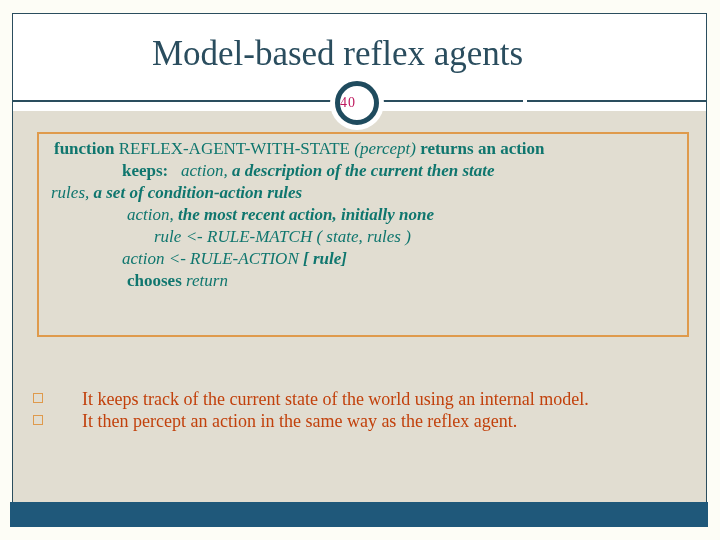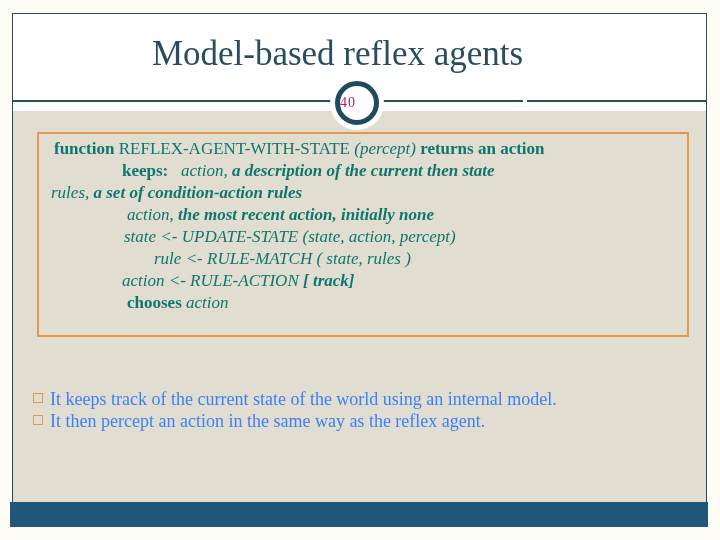--- a/index.html
+++ b/index.html
@@ -93,23 +93,24 @@
   .bullet-sq {
     flex: 0 0 auto;
     width: 8px; height: 8px;
     border: 1px solid #DF9A4C;
     margin-top: 5px;
     margin-right: 7px;
   }
   .bullet-text {
     font-size: 18px;
     line-height: 22px;
-    color: #3b82f6;
+    color: #c2410c;
     white-space: nowrap;
     font-family: "Liberation Serif", serif;
+    margin-left: 32px;
   }
   .footer-bar {
     position: absolute;
     left: 10px; top: 502px;
     width: 698px; height: 25px;
     background: #1F587A;
   }
 </style>
 </head>
 <body>
@@ -125,24 +126,23 @@
 <div class="num-circle">
   <span>40</span>
 </div>
 
 <div class="code-box">
   <div>
       <div class="code-line" style="padding-left: 3px;"><span class="seg-b">function </span><span class="seg-r">REFLEX-AGENT-WITH-STATE </span><span class="seg-i">(percept)</span><span class="seg-r"> </span><span class="seg-b">returns an action</span></div>
       <div class="code-line" style="padding-left: 71px;"><span class="seg-b">keeps:</span><span class="seg-r">   </span><span class="seg-i">action,</span><span class="seg-bi"> a description of the current then state</span></div>
       <div class="code-line" style=""><span class="seg-i">rules,</span><span class="seg-bi"> a set of condition-action rules</span></div>
       <div class="code-line" style="padding-left: 76px;"><span class="seg-i">action,</span><span class="seg-bi"> the most recent action, initially none</span></div>
-      <div class="code-line" style="padding-left: 73px;"><span class="seg-i">state &lt;- UPDATE-STATE (state, action, percept)</span></div>
       <div class="code-line" style="padding-left: 103px;"><span class="seg-i">rule &lt;- RULE-MATCH ( state, rules )</span></div>
-      <div class="code-line" style="padding-left: 71px;"><span class="seg-i">action &lt;- RULE-ACTION </span><span class="seg-bi">[ track]</span></div>
-      <div class="code-line" style="padding-left: 76px;"><span class="seg-b">chooses </span><span class="seg-i">action</span></div>
+      <div class="code-line" style="padding-left: 71px;"><span class="seg-i">action &lt;- RULE-ACTION </span><span class="seg-bi">[ rule]</span></div>
+      <div class="code-line" style="padding-left: 76px;"><span class="seg-b">chooses </span><span class="seg-i">return</span></div>
     </div>
 </div>
 
 <div class="bullet-list">
     <div class="bullet-row">
       <span class="bullet-sq"></span>
       <span class="bullet-text">It keeps track of the current state of the world using an internal model.</span>
     </div>
     <div class="bullet-row">
       <span class="bullet-sq"></span>

